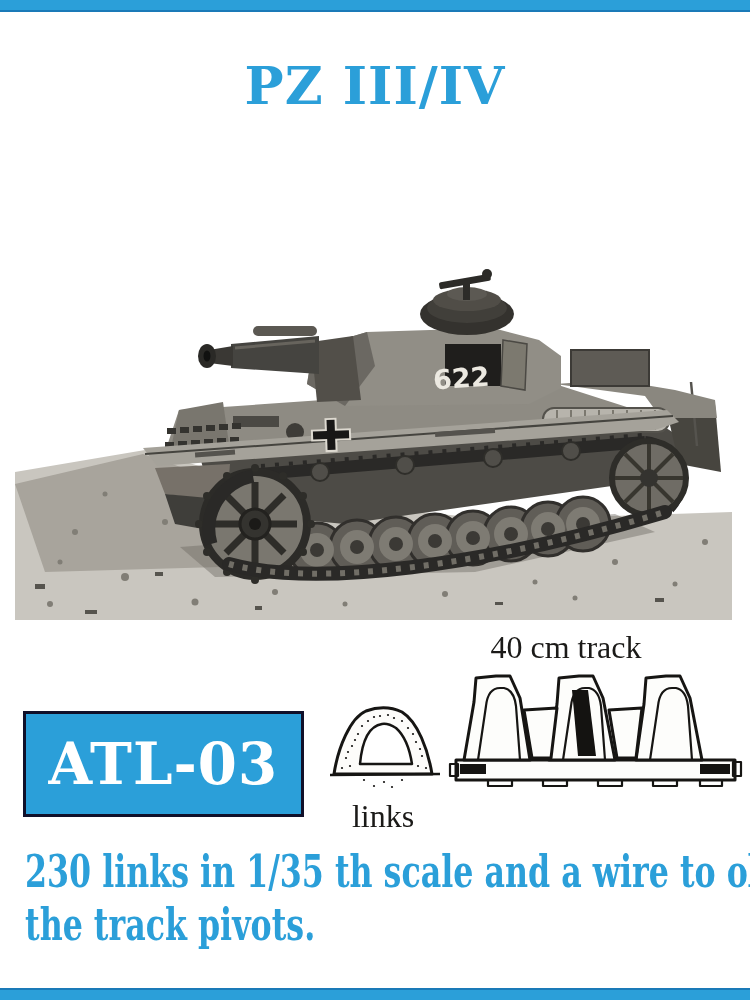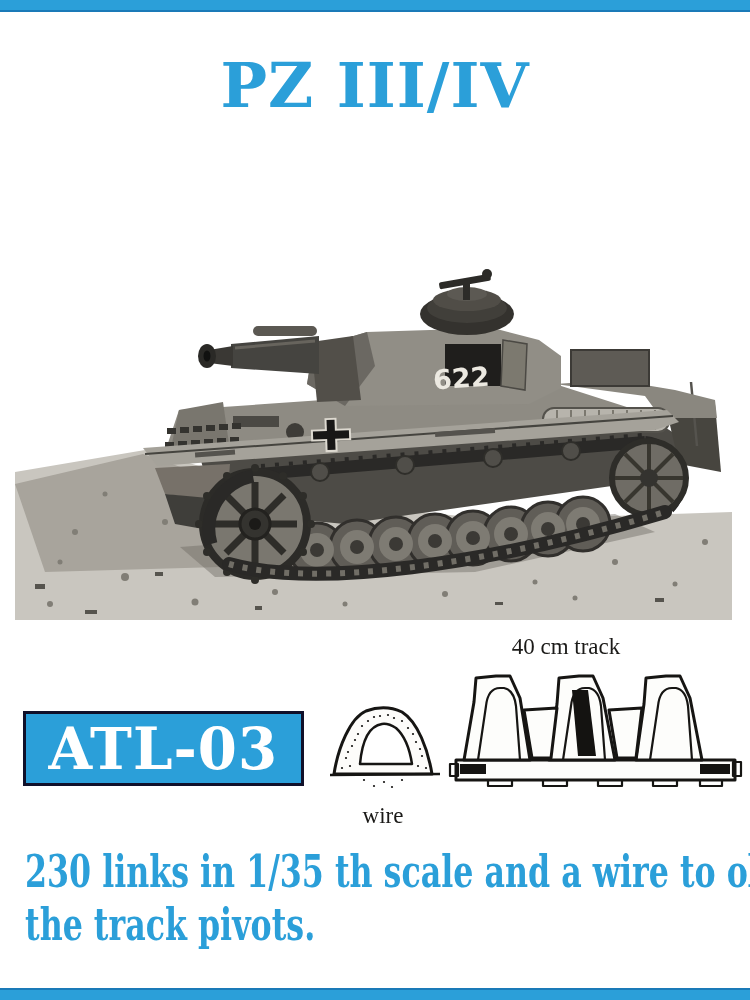--- a/index.html
+++ b/index.html
@@ -5,30 +5,30 @@
   :root{
     --accent:#2b9fd9; --accent_dark:#1a7ab8; --box_border:#10102a; --ink:#1b1a18;
   }
   html,body{margin:0;padding:0;background:#ffffff;}
   #page{position:relative;width:750px;height:1000px;background:#ffffff;overflow:hidden;
         font-family:"DejaVu Serif",serif;}
   .bar{position:absolute;left:0;width:750px;height:10px;background:var(--accent);}
   #top-bar{top:0;border-bottom:2px solid var(--accent_dark);}
   #bottom-bar{bottom:0;border-top:2px solid var(--accent_dark);}
   #title{position:absolute;top:54px;left:0;width:750px;text-align:center;
-         color:var(--accent);font-weight:bold;font-size:62px;line-height:64px;letter-spacing:1px;}
+         color:var(--accent);font-weight:bold;font-size:52px;line-height:64px;letter-spacing:1px;}
   #photo{position:absolute;left:15px;top:232px;width:717px;height:388px;}
   .blk-label{position:absolute;color:var(--ink);font-family:"Liberation Serif",serif;
-             font-size:23px;line-height:34px;text-align:center;font-weight:500;}
+             font-size:32px;line-height:34px;text-align:center;font-weight:500;}
   #track-size-label{left:440px;top:630px;width:252px;}
   #horn-label{left:328px;top:799px;width:110px;}
   #usage-label{left:452px;top:799px;width:270px;}
   #horn-drawing{position:absolute;left:328px;top:696px;}
   #link-drawing{position:absolute;left:448px;top:668px;}
-  #atl-box{position:absolute;left:23px;top:711px;width:281px;height:75px;
+  #atl-box{position:absolute;left:23px;top:711px;width:281px;height:106px;
            background:var(--accent);border:3px solid var(--box_border);box-sizing:border-box;
            display:flex;align-items:center;justify-content:center;}
   #atl-box span{color:#ffffff;font-weight:bold;font-size:58px;letter-spacing:1px;
                 transform:scaleX(0.97);white-space:nowrap;}
   #caption{position:absolute;left:25px;top:845px;width:720px;color:var(--accent);
            font-weight:bold;font-size:44px;line-height:53px;}
   .cap-line{white-space:nowrap;transform:scaleX(0.72);transform-origin:left top;}
 </style>
 </head>
 <body>
@@ -295,21 +295,21 @@
         <rect x="205" y="112" width="24" height="6"></rect>
       <rect x="252" y="112" width="22" height="6"></rect>
     </g>
     <polygon points="124,22 140,22 148,88 130,88" fill="#141311"></polygon>
     <g fill="#141311">
       <rect x="12" y="96" width="26" height="10"></rect>
       <rect x="252" y="96" width="30" height="10"></rect>
     </g>
   </svg>
 
-  <div id="horn-label" class="blk-label">wire</div>
+  <div id="horn-label" class="blk-label">links</div>
 
   <div id="atl-box">
     <span>ATL-03</span>
   </div>
 
   <div id="caption">
     <div class="cap-line">230 links in 1/35 th scale and a wire to obtain</div>
     <div class="cap-line">the track pivots.</div>
   </div>
 

